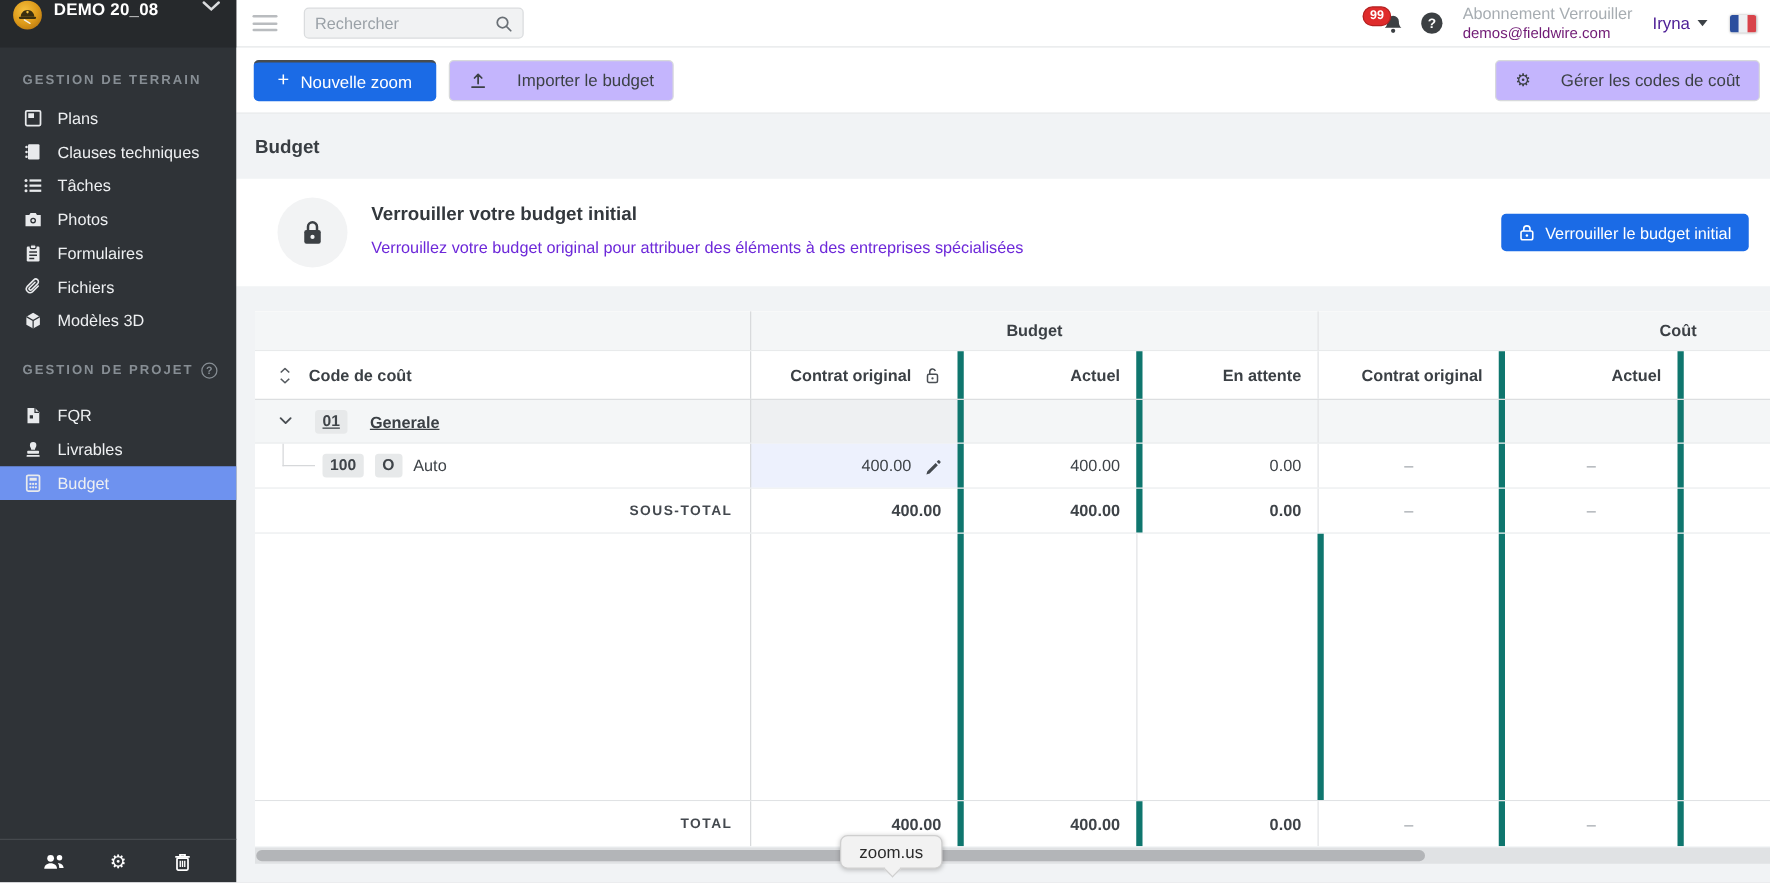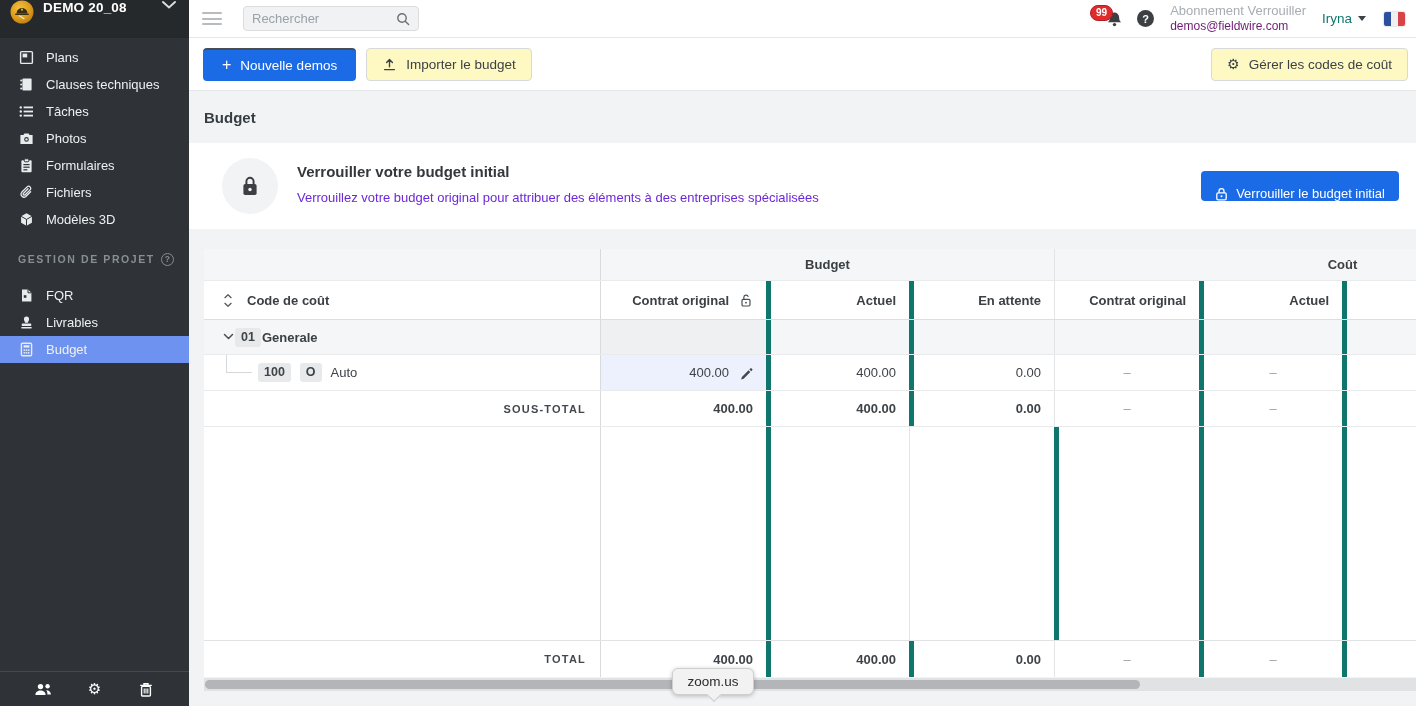--- a/index.html
+++ b/index.html
@@ -29,61 +29,61 @@
   .searchbox input::placeholder { color:#9aa1a7; }
   .top-right { margin-left:auto; display:flex; align-items:center; padding-right:11px; }
   .bell-wrap { position:relative; width:22px; height:22px; margin-right:14px; cursor:pointer; }
   .bell-wrap svg { position:absolute; right:0; bottom:1px; }
   .notif-badge { position:absolute; top:-3px; left:-11px; min-width:23px; height:16px; background:#df2b2b; border:1px solid #b31f1f; border-radius:9px; color:#fff; font-size:10px; font-weight:700; display:flex; align-items:center; justify-content:center; padding:0 4px; z-index:2;text-align:right; }
   .help-circle { width:17px; height:17px; border-radius:50%; background:#3c4043; color:#fff; font-size:11px; font-weight:700; display:flex; align-items:center; justify-content:center; margin-right:16px; cursor:pointer; }
   .sub-block { text-align:left; margin-right:16px; line-height:1.25; }
   .sub-line1 { color:#a7adb2; font-size:13px; }
   .sub-line2 { color:#701a75; font-size:12px; }
   .user-menu { display:flex; align-items:center; gap:6px; margin-right:18px; cursor:pointer; }
-  .user-name { color:#0f766e; font-size:13.5px; }
+  .user-name { color:#4c1d95; font-size:13.5px; }
   .caret { width:0; height:0; border-left:4px solid transparent; border-right:4px solid transparent; border-top:5px solid #3c4146; }
   .flag { width:21px; height:14px; border-radius:2px; overflow:hidden; display:flex; box-shadow:0 0 2px rgba(0,0,0,.35); cursor:pointer; }
   .flag i { flex:1; } .flag .b{background:#2c4f9e;} .flag .w{background:#eef0f2;} .flag .r{background:#d8434a;}
 
   
   .toolbar { position:absolute; left:189px; top:38px; right:0; height:53px; background:#fff; border-bottom:1px solid #e5e7e9; display:flex; align-items:center; z-index:3; }
   .btn { height:33px; border-radius:4px; display:flex; align-items:center; font-size:13.5px; cursor:pointer; white-space:nowrap; }
   .btn-primary { background:#1b6be6; color:#fff; padding:0 19px; margin-left:14px; gap:9px; border-top:2px solid #474c50; }
   .btn-plus { font-size:16px; font-weight:400; margin-top:-1px; }
-  .btn-secondary { background:#fef9c3; color:#3c4146; border:1px solid #d7d9db; padding:0 15px; gap:9px; }
+  .btn-secondary { background:#c4b5fd; color:#3c4146; border:1px solid #d7d9db; padding:0 15px; gap:24px; }
   .btn-import { margin-left:10px; }
   .btn-manage { margin-left:auto; margin-right:8px; }
   .gear-glyph { font-size:14px; color:#3c4146; }
 
   
   .main { position:absolute; left:189px; top:91px; right:0; bottom:0; background:#f1f3f5; }
   .pagebar { height:52px; display:flex; align-items:center; padding-left:15px; }
   .page-title { font-size:15px; font-weight:700; color:#383d42; }
   .banner { position:absolute; left:0; right:0; top:52px; height:86px; background:#fff; }
   .banner-circle { position:absolute; left:33px; top:15px; width:56px; height:56px; border-radius:50%; background:#f2f3f4; display:flex; align-items:center; justify-content:center; }
   .banner-title { position:absolute; left:108px; top:20px; font-size:15px; font-weight:700; color:#33383d; }
   .banner-sub { position:absolute; left:108px; top:47px; font-size:13px; color:#6d28d9; }
-  .banner-btn { position:absolute; right:17px; top:28px; height:30px; background:#1b6be6; border-radius:4px; color:#fff; font-size:13px; display:flex; align-items:flex-end; gap:8px; padding:0 14px; cursor:pointer; }
+  .banner-btn { position:absolute; right:17px; top:28px; height:30px; background:#1b6be6; border-radius:4px; color:#fff; font-size:13px; display:flex; align-items:center; gap:8px; padding:0 14px; cursor:pointer; }
 
   
   .budget-table { position:absolute; left:15px; top:158px; width:1212px; height:428px; background:#fff; overflow:hidden; }
   .tr { display:flex; width:1426px; }
   .td { display:flex; align-items:center; }
   .c1 { width:396px; } .c2 { width:166px; } .c3 { width:143px; } .c4 { width:145px; }
   .c5 { width:145px; } .c6 { width:143px; } .c7 { width:288px; }
   .bl-strong { border-left:1px solid #d8dadc; } .bl-med { border-left:1px solid #e2e4e6; } .bl-light { border-left:5px solid #0f766e; }
   .row-groups { height:32px; background:#f4f6f7; border-bottom:1px solid #e8eaeb; font-size:13px; font-weight:700; color:#3b4045; }
   .gh-budget { width:454px; justify-content:center; }
   .gh-cout { width:576px; justify-content:center; }
   .row-headers { height:39px; background:#fff; border-bottom:1px solid #dcdee0; font-size:13px; font-weight:700; color:#3b4045; }
   .num { justify-content:flex-end; padding-right:13px; }
   .th-icons { gap:10px; }
   .code-header { padding-left:18px; gap:13px; }
   .row-group { height:35px; background:#f4f6f7; border-bottom:1px solid #e8eaeb; font-size:13px; color:#3b4045; }
-  .group-cell { padding-left:19px; gap:1px; }
+  .group-cell { padding-left:19px; gap:18px;text-decoration:underline; }
   .badge { background:#e7e9ea; border-radius:3px; font-size:12.5px; font-weight:700; color:#3f4449; padding:2px 6px; line-height:1.2; }
   .group-name { font-weight:700; }
   .row-item { height:36px; background:#fff; border-bottom:1px solid #e8eaeb; font-size:13px; color:#3e4348; }
   .item-cell { position:relative; padding-left:54px; gap:9px; }
   .tree-line { position:absolute; left:22px; top:0; width:26px; height:50%; border-left:1px solid #d6d8da; border-bottom:1px solid #d6d8da; }
   .cell-edit { background:#edf1fd; gap:10px; }
   .row-sub { height:36px; background:#fff; border-bottom:1px solid #e8eaeb; font-size:13px; color:#3e4348; font-weight:700; }
   .total-label { justify-content:flex-end; padding-right:14px; font-size:11px; font-weight:700; letter-spacing:1.2px; color:#43484e; }
   .row-filler { height:214px; background:#fff; border-bottom:1px solid #e0e2e4; }
   .row-total { height:36px; background:#fff; font-size:13px; color:#3e4348; font-weight:700; }
@@ -116,20 +116,23 @@
         <rect x="5.1" y="13.4" width="13.8" height="1.7" rx=".85" fill="#3a2f10"></rect>
         <rect x="11.1" y="8.5" width="1.8" height="2.2" rx=".9" fill="#f6c13f"></rect>
         <path d="M9.5 15.9l4.5 2.8" stroke="#f3efe6" stroke-width="1.1" stroke-linecap="round"></path>
       </svg>
       <span class="sb-title">DEMO 20_08</span>
       <svg width="16" height="10" viewBox="0 0 16 10">
           <path d="M2 2l6 5.5L14 2" stroke="#d9dbdd" stroke-width="2" fill="none" stroke-linecap="round"></path>
         </svg>
     </div>
 
+    <div class="sb-section">
+      <span>GESTION DE TERRAIN</span>
+    </div>
     <nav class="sb-nav">
       <div class="sb-item">
         <span class="sb-ic">
             <svg width="15" height="15" viewBox="0 0 15 15">
               <rect x="1.6" y="1.6" width="11.8" height="11.8" rx="1" fill="none" stroke="currentColor" stroke-width="1.4"></rect>
               <rect x="3.6" y="3.6" width="4.6" height="3.8" fill="currentColor"></rect>
             </svg>
           </span>
         <span>Plans</span>
       </div>
@@ -294,21 +297,21 @@
           <i class="b"></i>
           <i class="w"></i>
           <i class="r"></i>
         </div>
     </div>
   </header>
 
   <div class="toolbar">
     <div class="btn btn-primary">
       <span class="btn-plus">+</span>
-      <span>Nouvelle demos</span>
+      <span>Nouvelle zoom</span>
     </div>
     <div class="btn btn-secondary btn-import">
       <svg width="15" height="15" viewBox="0 0 15 15">
           <path d="M7.5 9.8V2.6M4.6 5.4L7.5 2.5l2.9 2.9" fill="none" stroke="#3c4146" stroke-width="1.4" stroke-linecap="round" stroke-linejoin="round"></path>
           <path d="M2.6 12.6h9.8" stroke="#3c4146" stroke-width="1.4" stroke-linecap="round"></path>
         </svg>
       <span>Importer le budget</span>
     </div>
     <div class="btn btn-secondary btn-manage">
       <span class="gear-glyph">⚙</span>

